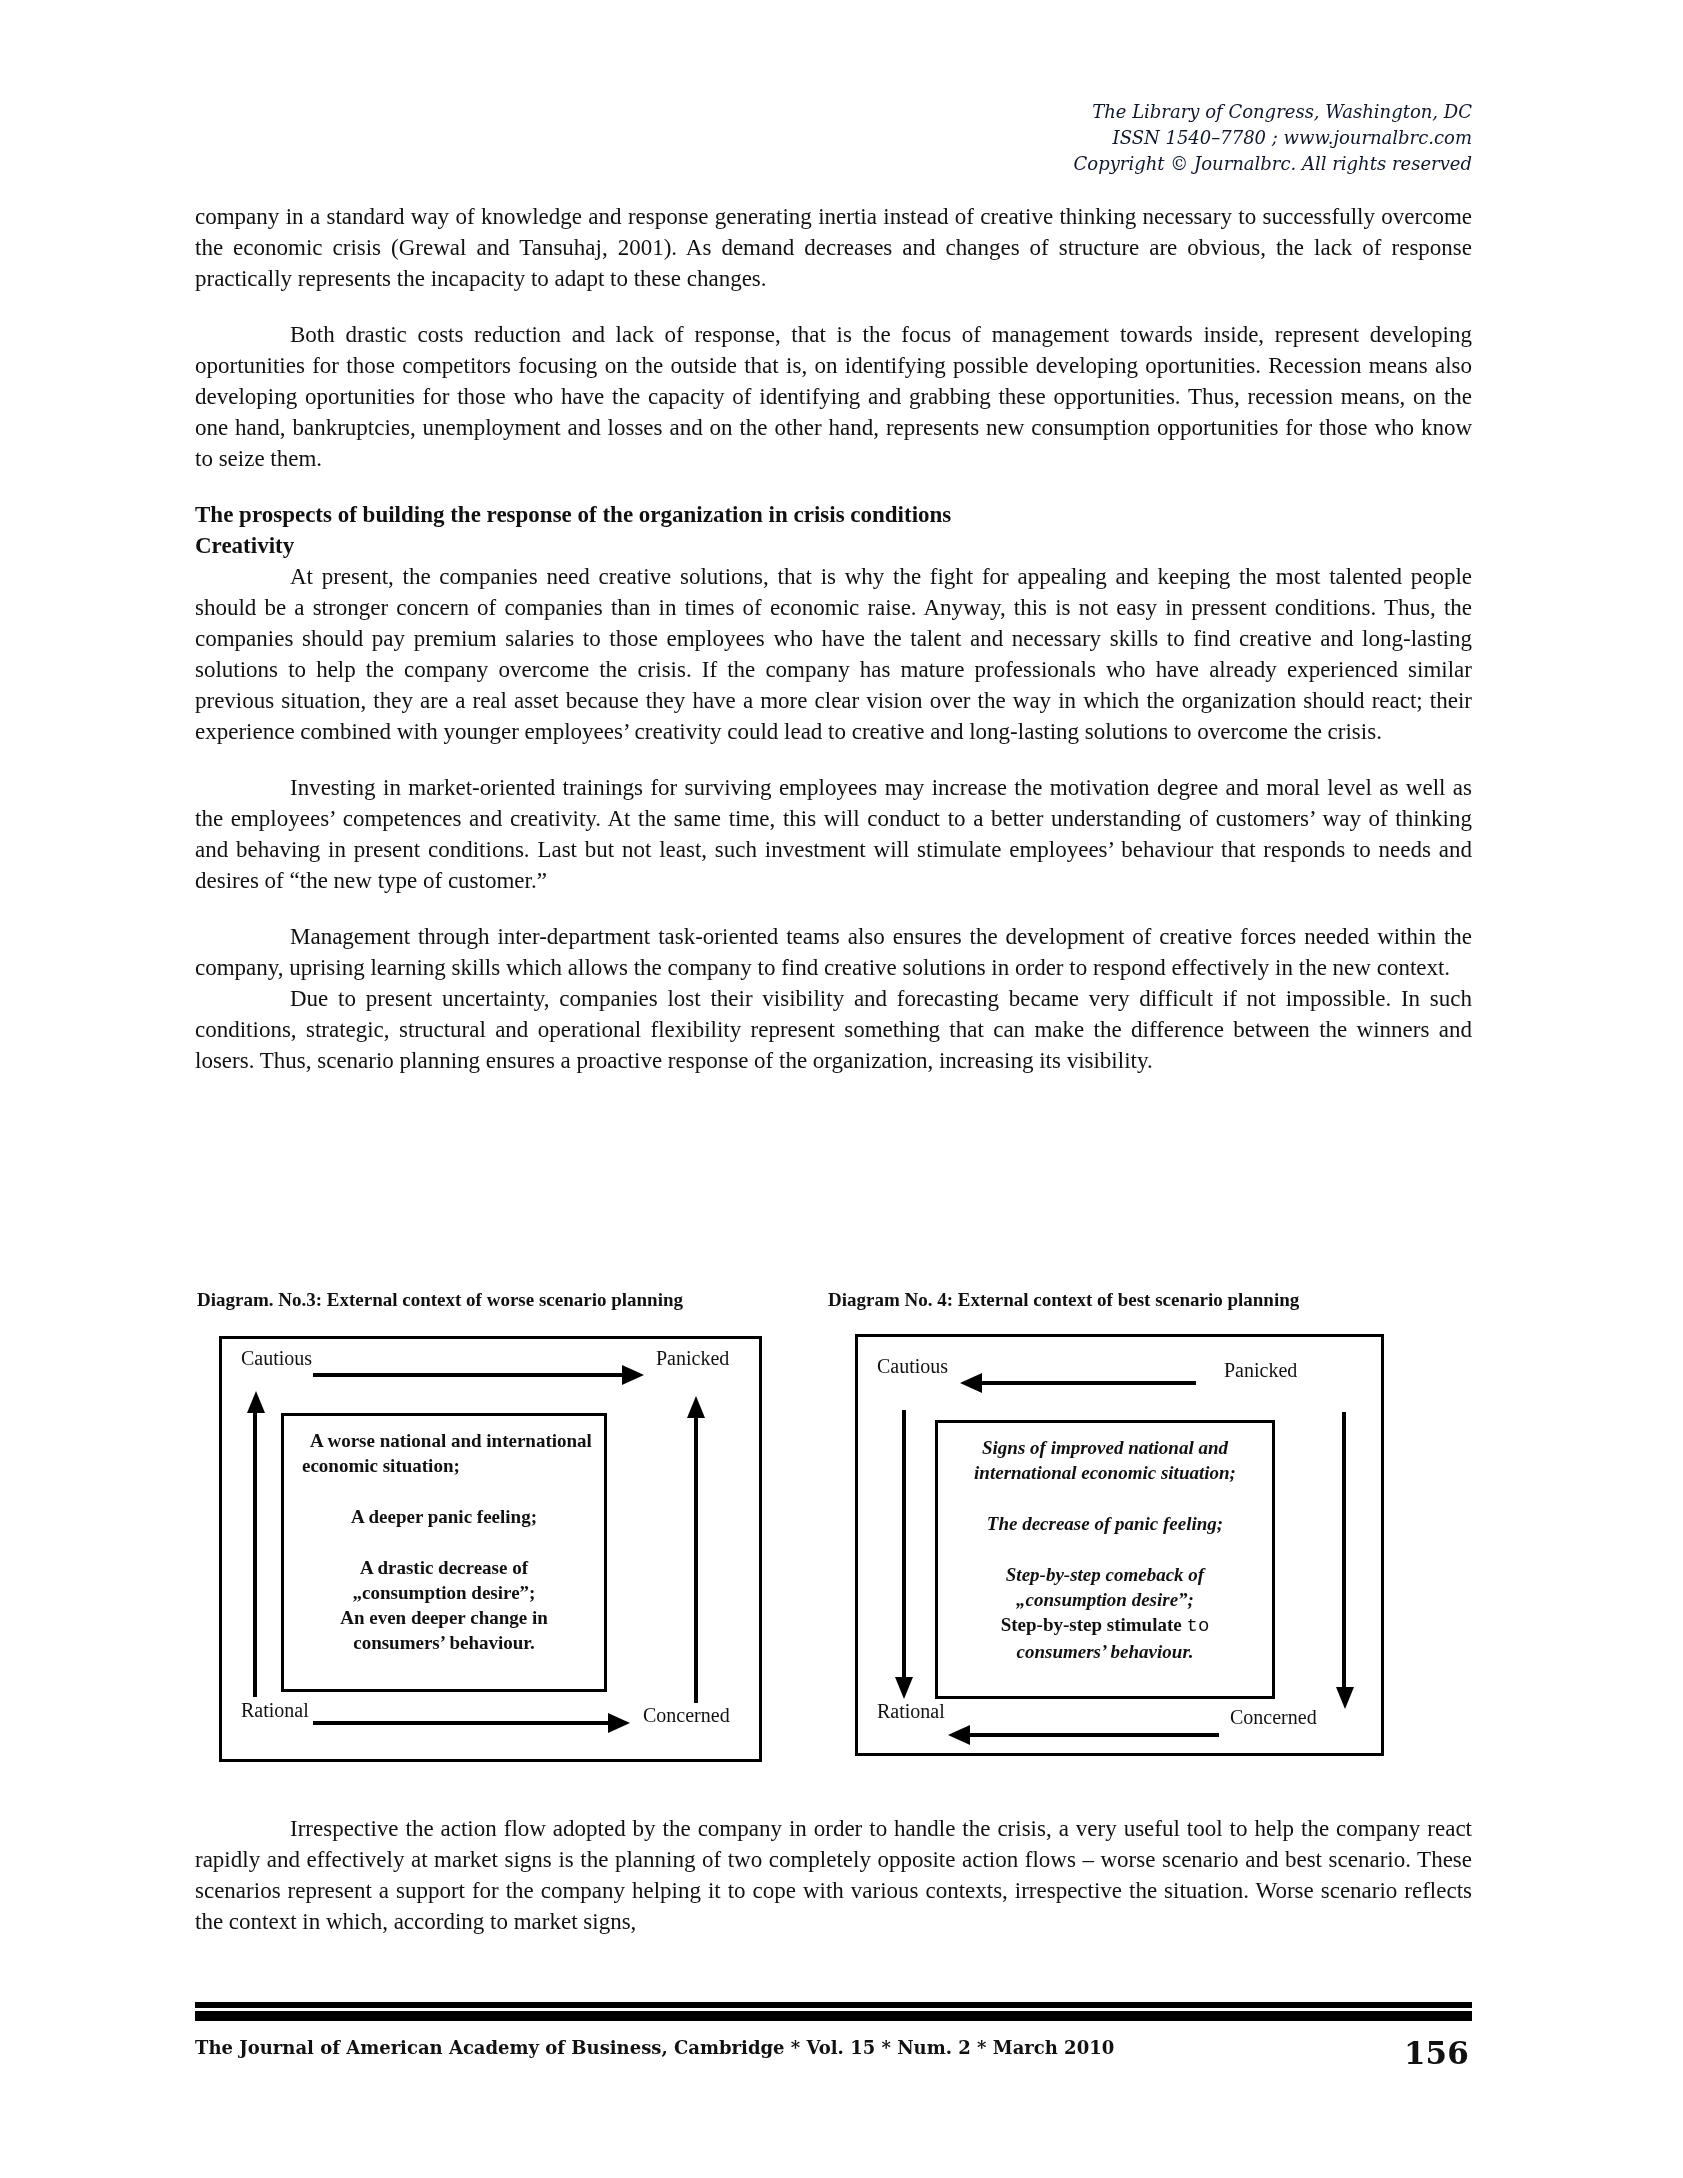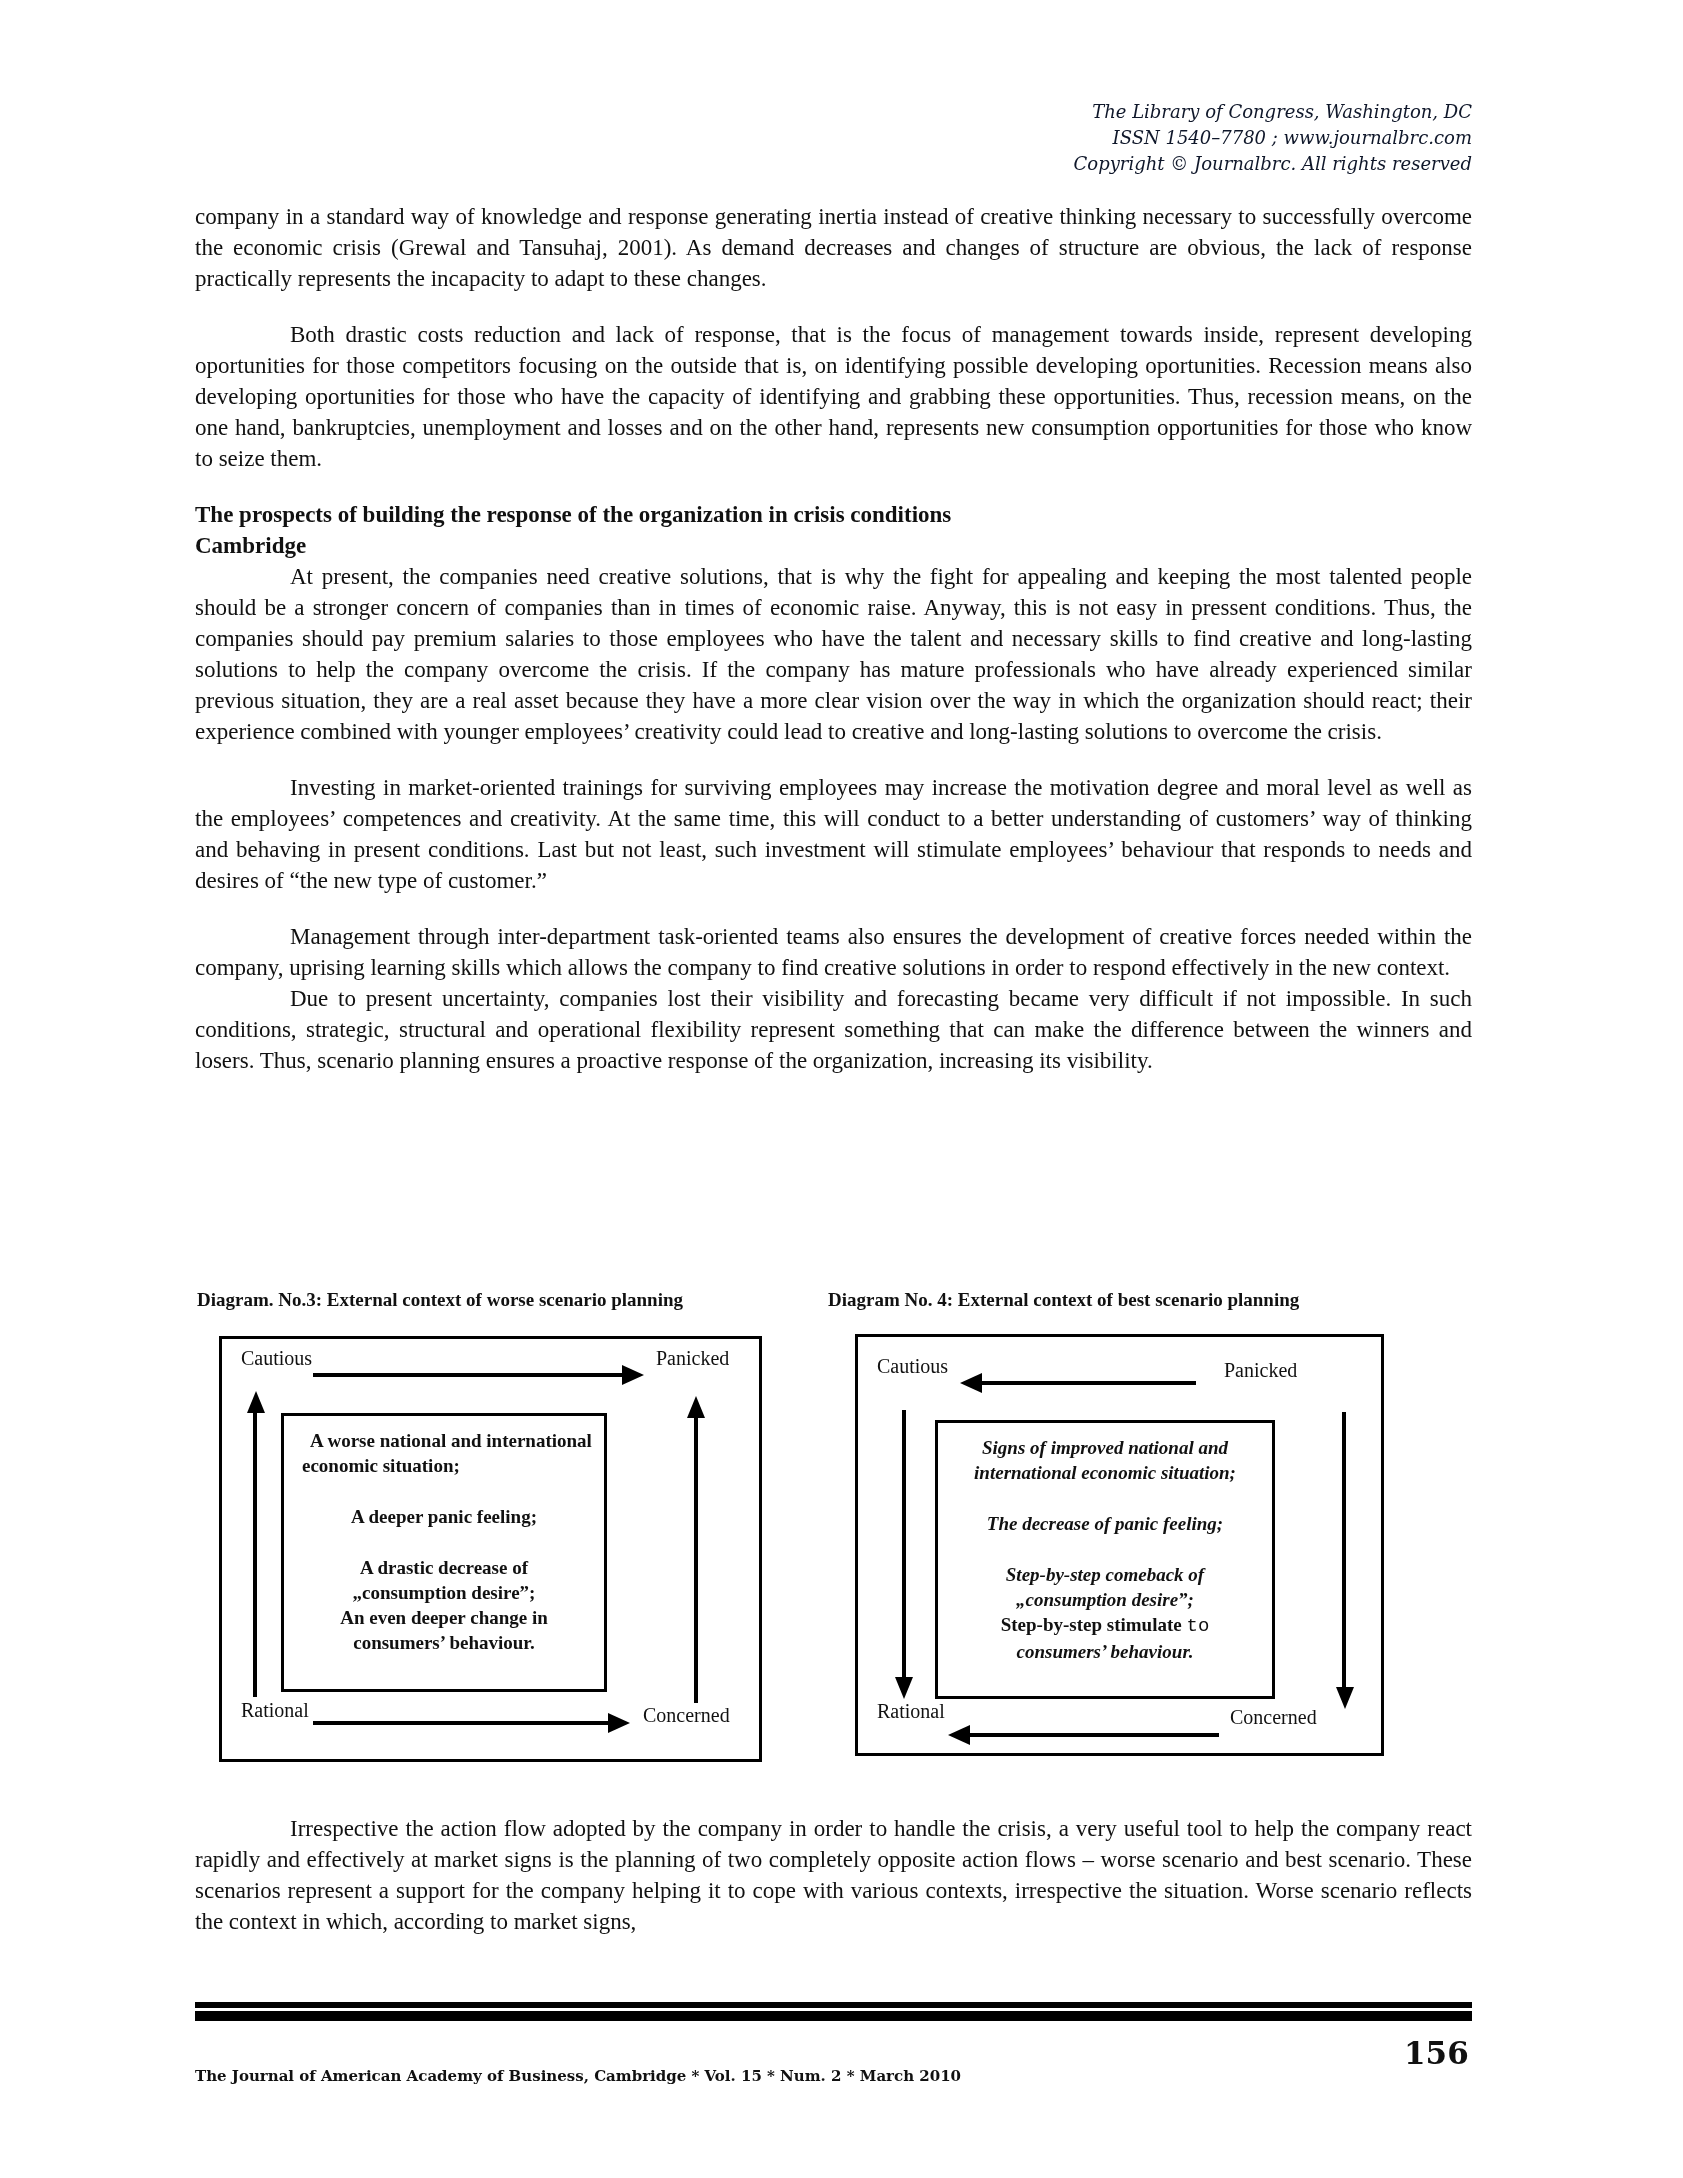--- a/index.html
+++ b/index.html
@@ -16,37 +16,37 @@
   .hline { position:absolute; height:4px; background:#000; }
   .vline { position:absolute; width:4px; background:#000; }
   .ahr { position:absolute; width:0; height:0; border-top:10px solid transparent; border-bottom:10px solid transparent; border-left:22px solid #000; }
   .ahl { position:absolute; width:0; height:0; border-top:10px solid transparent; border-bottom:10px solid transparent; border-right:22px solid #000; }
   .ahu { position:absolute; width:0; height:0; border-left:9px solid transparent; border-right:9px solid transparent; border-bottom:22px solid #000; }
   .ahd { position:absolute; width:0; height:0; border-left:9px solid transparent; border-right:9px solid transparent; border-top:22px solid #000; }
   .it { font-style:italic; }
   .mono { font-family:"Liberation Mono", monospace; font-weight:normal; font-style:normal; }
   .rule1 { position:absolute; left:195px; width:1277px; top:2002px; height:6px; background:#000; }
   .rule2 { position:absolute; left:195px; width:1277px; top:2011px; height:10px; background:#000; }
-  .foot { position:absolute; left:195px; top:2037px; font-weight:bold; font-family:"DejaVu Serif", serif; font-size:15px; white-space:nowrap;margin-top:30px; }
+  .foot { position:absolute; left:195px; top:2037px; font-weight:bold; font-family:"DejaVu Serif", serif; font-size:18px; white-space:nowrap; }
   .pnum { position:absolute; left:1404px; top:2035px; font-weight:bold; font-family:"DejaVu Serif", serif; font-size:31px; }
 </style>
 </head>
 <body>
 
 <div class="hdr">
   <div>The Library of Congress, Washington, DC</div>
   <div>ISSN 1540–7780 ;  www.journalbrc.com</div>
   <div>Copyright © Journalbrc.  All rights reserved</div>
 </div>
 
 <div class="body" style="top:201px;">
   <p>company in a standard way of knowledge and response generating inertia instead of creative thinking necessary to successfully overcome the economic crisis (Grewal and Tansuhaj, 2001). As demand decreases and changes of structure are obvious, the lack of response practically represents the incapacity to adapt to these changes.</p>
   <p class="indent" style="margin-top:25px;">Both drastic costs reduction and lack of response, that is the focus of management towards inside, represent developing oportunities for those competitors focusing on the outside that is, on identifying possible developing oportunities. Recession means also developing oportunities for those who have the capacity of identifying and grabbing these opportunities. Thus, recession means, on the one hand, bankruptcies, unemployment and losses and on the other hand, represents new consumption opportunities for those who know to seize them.</p>
   <p class="h" style="margin-top:25px;">The prospects of building the response of the organization in crisis conditions</p>
-  <p class="h">Cambridge</p>
+  <p class="h">Creativity</p>
   <p class="indent">At present, the companies need creative solutions, that is why the fight for appealing and keeping the most talented people should be a stronger concern of companies than in times of economic raise. Anyway, this is not easy in pressent conditions. Thus, the companies should pay premium salaries to those employees who have the talent and necessary skills to find creative and long-lasting solutions to help the company overcome the crisis.  If the company has mature professionals who have already experienced similar previous situation, they are a real asset because they have a more clear vision over the way in which the organization should react; their experience combined with younger employees’ creativity could lead to creative and long-lasting solutions to overcome the crisis.</p>
   <p class="indent" style="margin-top:25px;">Investing in market-oriented trainings for surviving employees may increase the motivation degree and moral level as well as the employees’ competences and creativity. At the same time, this will conduct to a better understanding of customers’ way of thinking and behaving in present conditions. Last but not least, such investment will stimulate employees’ behaviour that responds to needs and desires of “the new type of customer.”</p>
   <p class="indent" style="margin-top:25px;">Management through inter-department task-oriented teams also ensures the development of creative forces needed within the company, uprising learning skills which allows the company to find creative solutions in order to respond effectively in the new context.</p>
   <p class="indent">Due to present uncertainty, companies lost their visibility and forecasting became very difficult if not impossible. In such conditions, strategic, structural and operational flexibility represent something that can make the difference between the winners and losers. Thus, scenario planning ensures a proactive response of the organization, increasing its visibility.</p>
 </div>
 
 <div class="cap" style="left:197px;">Diagram. No.3:  External context of worse scenario planning</div>
 <div>
   <div class="dbox" style="left:219px; top:1336px; width:543px; height:426px;"></div>
   <div class="lbl" style="left:241px; top:1347px;">Cautious</div>

